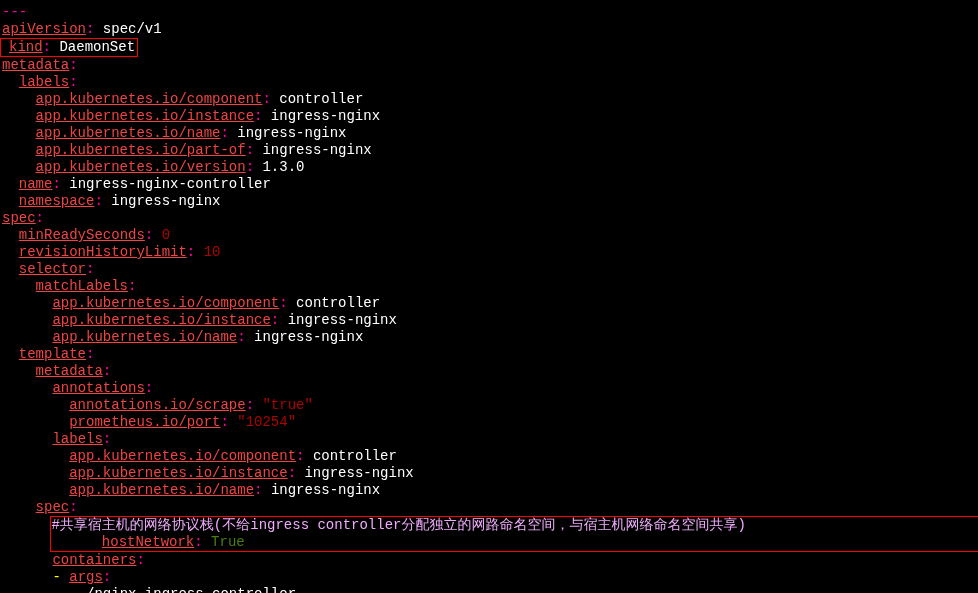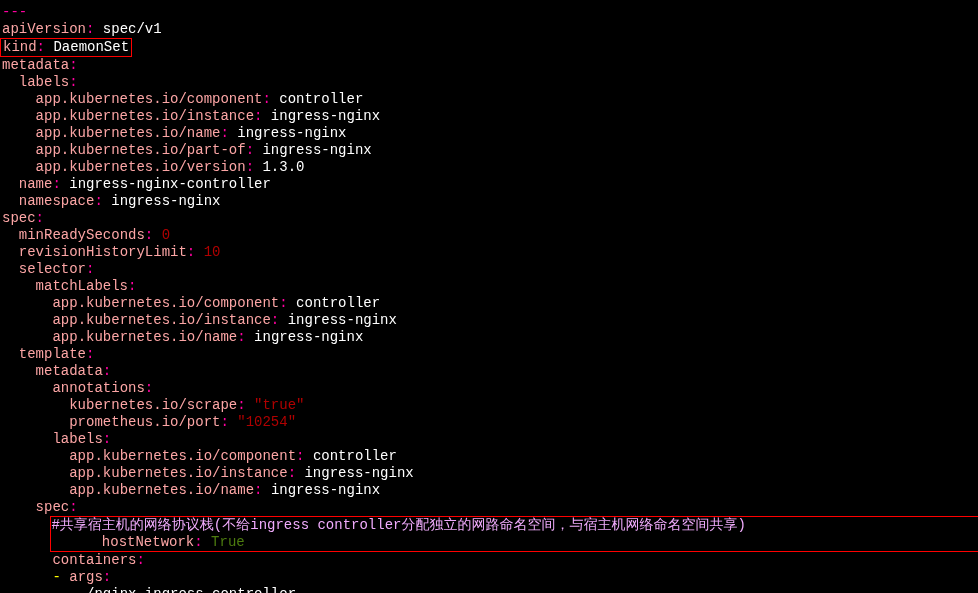--- a/index.html
+++ b/index.html
@@ -9,34 +9,34 @@
     font-family: "Consolas", "Monaco", "Courier New", monospace;
     font-size: 14px;
     line-height: 17px;
     color: #ffffff;
     white-space: pre;
     width: 978px;
     height: 593px;
     box-sizing: border-box;
     overflow: hidden;
   }
-  .key { color: #fca5a5; }
+  .key { color: #ef4444; text-decoration: underline; }
   .colon { color: #ff00a0; }
   .str { color: #ffffff; }
   .num { color: #b00000; }
   .quoted { color: #b00000; }
   .dash { color: #ffff00; }
   .dashes { color: #ff00a0; }
   .comment { color: #f0abfc; }
   .true { color: #4d7c0f; }
   .hlbox1 {
     display: inline-block;
     border: 1px solid #ff0000;
     box-sizing: border-box;
-    padding: 0 2px 0 2px;
+    padding: 0 2px 0 8px;
     margin-left: -2px;
   }
   .hlbox2 {
     display: inline-block;
     border: 1px solid #ff0000;
     box-sizing: border-box;
     padding: 0 4px 0 0;
     margin-left: -2px;
   }
 </style>
@@ -57,21 +57,21 @@
   <span class="key">minReadySeconds</span><span class="colon">:</span> <span class="num">0</span>
   <span class="key">revisionHistoryLimit</span><span class="colon">:</span> <span class="num">10</span>
   <span class="key">selector</span><span class="colon">:</span>
     <span class="key">matchLabels</span><span class="colon">:</span>
       <span class="key">app.kubernetes.io/component</span><span class="colon">:</span> <span class="str">controller</span>
       <span class="key">app.kubernetes.io/instance</span><span class="colon">:</span> <span class="str">ingress-nginx</span>
       <span class="key">app.kubernetes.io/name</span><span class="colon">:</span> <span class="str">ingress-nginx</span>
   <span class="key">template</span><span class="colon">:</span>
     <span class="key">metadata</span><span class="colon">:</span>
       <span class="key">annotations</span><span class="colon">:</span>
-        <span class="key">kubernetes.io/scrape</span><span class="colon">:</span> <span class="quoted">"true"</span>
+        <span class="key">annotations.io/scrape</span><span class="colon">:</span> <span class="quoted">"true"</span>
         <span class="key">prometheus.io/port</span><span class="colon">:</span> <span class="quoted">"10254"</span>
       <span class="key">labels</span><span class="colon">:</span>
         <span class="key">app.kubernetes.io/component</span><span class="colon">:</span> <span class="str">controller</span>
         <span class="key">app.kubernetes.io/instance</span><span class="colon">:</span> <span class="str">ingress-nginx</span>
         <span class="key">app.kubernetes.io/name</span><span class="colon">:</span> <span class="str">ingress-nginx</span>
     <span class="key">spec</span><span class="colon">:</span>
       <span class="hlbox2"><span class="comment">#共享宿主机的网络协议栈(不给ingress controller分配独立的网路命名空间，与宿主机网络命名空间共享)</span>
       <span class="key">hostNetwork</span><span class="colon">:</span> <span class="true">True</span>                                                                                                   </span>
       <span class="key">containers</span><span class="colon">:</span>
       <span class="dash">-</span> <span class="key">args</span><span class="colon">:</span>

